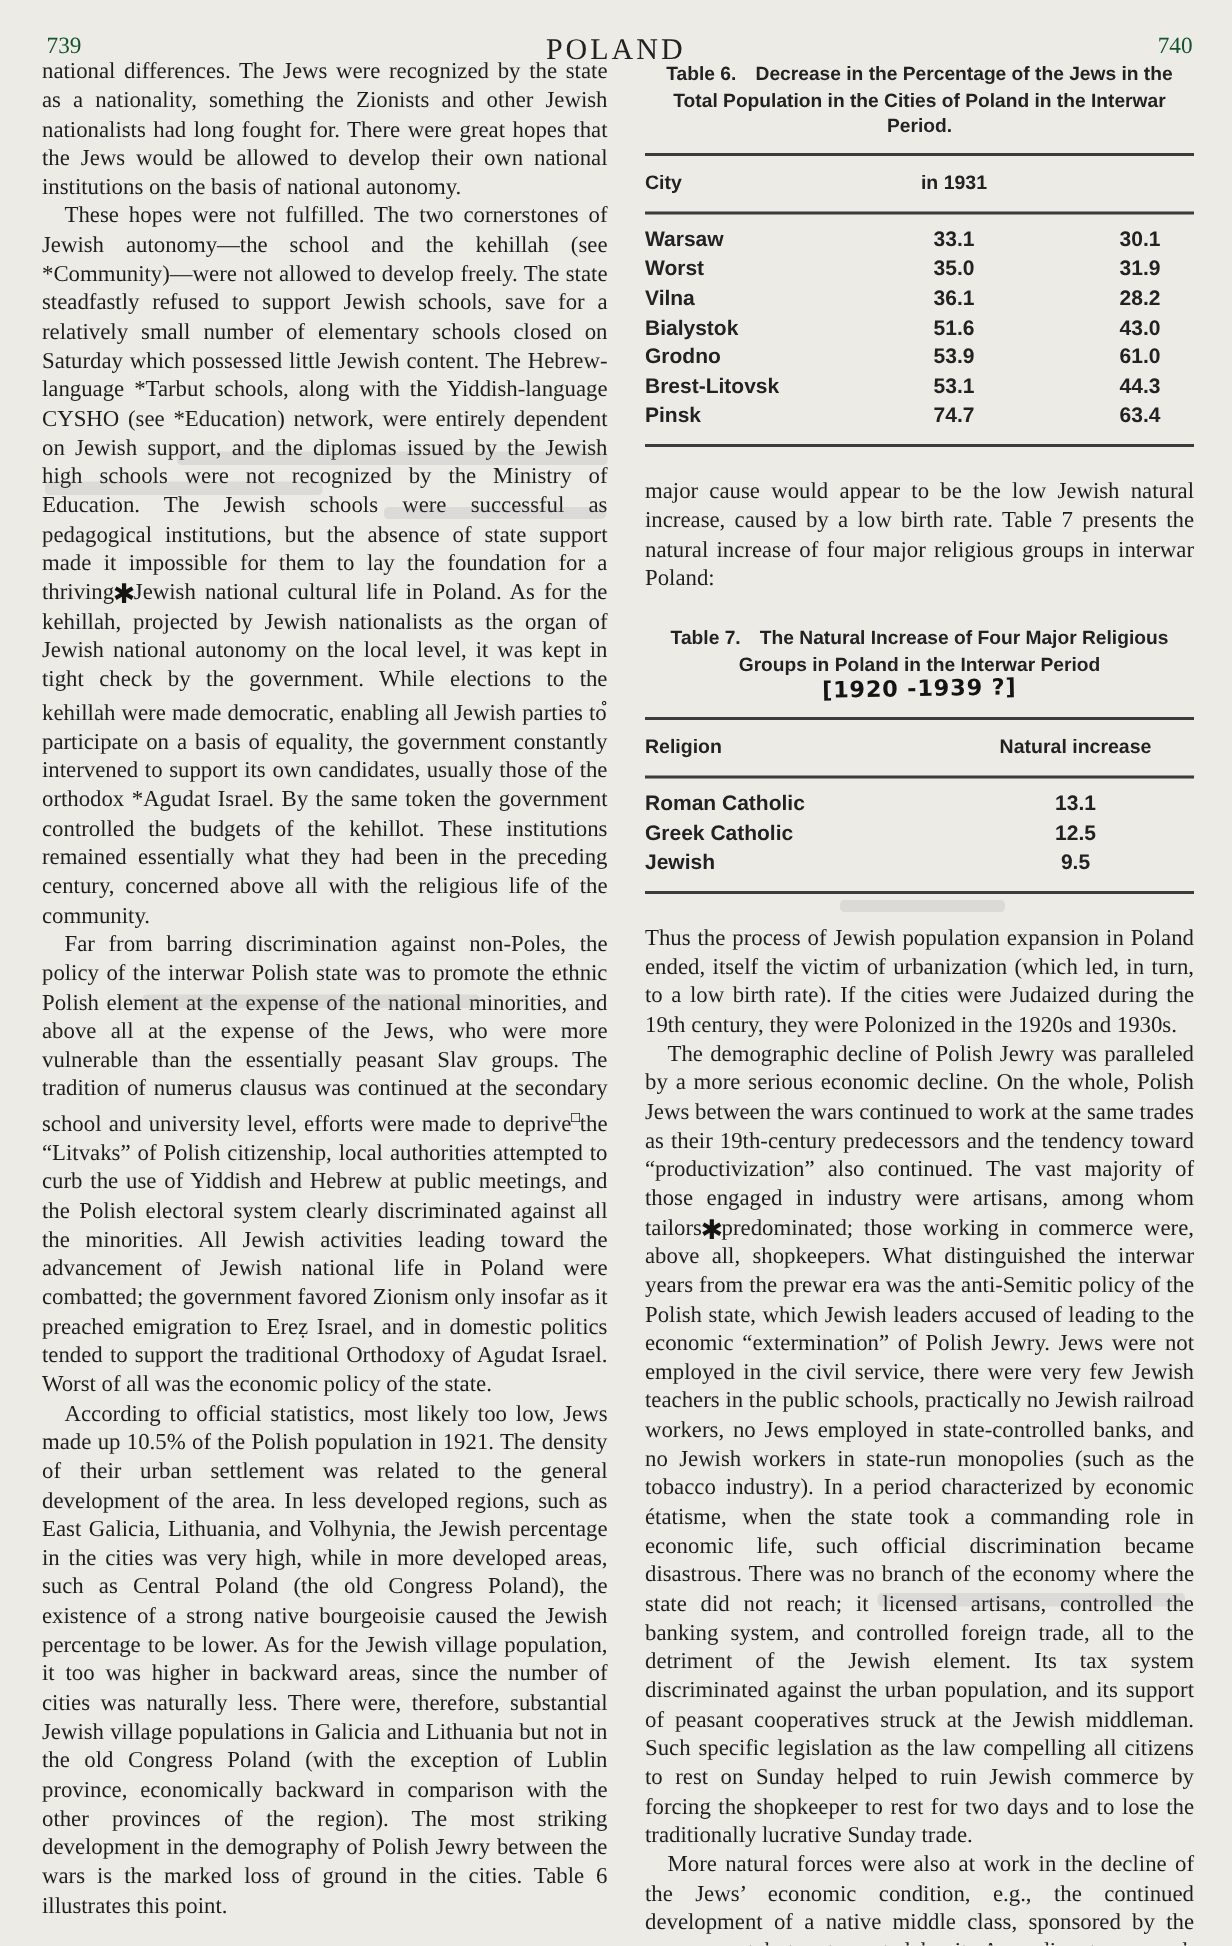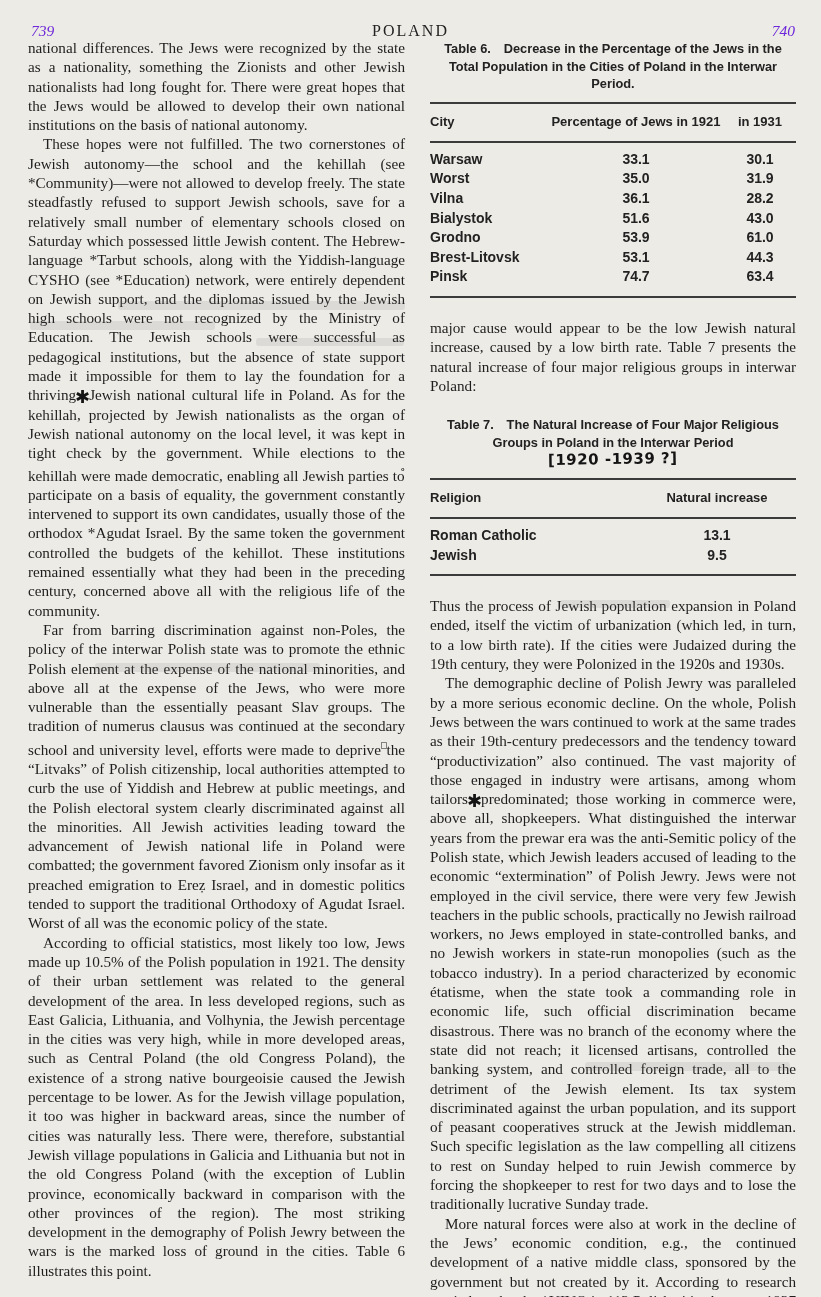--- a/index.html
+++ b/index.html
@@ -4,25 +4,25 @@
 <style>
   html,body{margin:0;padding:0;}
   body{
     width:821px;height:1297px;overflow:hidden;position:relative;
     background:#edebe6;
     font-family:"Liberation Serif", serif;
     color:#1e1e1e;
   }
   
   .page-header{position:absolute;left:0;top:22px;width:821px;height:22px;}
-  .pgnum{position:absolute;font-size:15.5px;color:#6d28d9;font-style:italic;}
+  .pgnum{position:absolute;font-size:15.5px;color:#14532d;}
   .pgnum.left{left:31px;}
   .pgnum.right{right:26px;}
   .running-title{position:absolute;left:0;right:0;text-align:center;
-    font-size:16px;letter-spacing:2px;color:#222;}
+    font-size:20px;letter-spacing:2px;color:#222;}
   
   .col{position:absolute;top:38px;text-align:justify;font-size:15.2px;line-height:19.3px;}
   .col p{margin:0;}
   .col p.indent{text-indent:15px;}
   .col-left{left:28px;width:377px;}
   .col-right{left:430px;width:366px;}
   .i{}
   
   .doc-table{font-family:"Liberation Sans", sans-serif;font-weight:bold;color:#222;
     text-align:left;margin:2px 0 20px 0;}
@@ -64,21 +64,20 @@
     </div>
 
 </div>
 
 <div class="col col-right">
   <div class="doc-table t6">
       <div class="tbl-title"><span>Table 6.  Decrease in the Percentage of the Jews in the Total Population in the Cities of Poland in the Interwar Period.</span></div>
       <div class="rule"></div>
       <div class="tbl-row head">
         <div class="tbl-cell a-l">City</div>
-        <div class="tbl-cell a-c">Percentage of Jews in 1921</div>
         <div class="tbl-cell a-c">in 1931</div>
       </div>
       <div class="rule"></div>
       <div class="tbl-body">
         <div class="tbl-row data">
           <div class="tbl-cell a-l">Warsaw</div>
           <div class="tbl-cell a-c">33.1</div>
           <div class="tbl-cell a-c">30.1</div>
         </div>
         <div class="tbl-row data">
@@ -124,20 +123,24 @@
         <div class="tbl-cell a-l">Religion</div>
         <div class="tbl-cell a-c">Natural increase</div>
       </div>
       <div class="rule"></div>
       <div class="tbl-body">
         <div class="tbl-row data">
           <div class="tbl-cell a-l">Roman Catholic</div>
           <div class="tbl-cell a-c">13.1</div>
         </div>
         <div class="tbl-row data">
+          <div class="tbl-cell a-l">Greek Catholic</div>
+          <div class="tbl-cell a-c">12.5</div>
+        </div>
+        <div class="tbl-row data">
           <div class="tbl-cell a-l">Jewish</div>
           <div class="tbl-cell a-c">9.5</div>
         </div>
       </div>
       <div class="rule"></div>
     </div>
   <div>
       <p><span>Thus the process of Jewish population expansion in Poland ended, itself the victim of urbanization (which led, in turn, to a low birth rate). If the cities were Judaized during the 19th century, they were Polonized in the 1920s and 1930s.</span></p>
       <p class="indent"><span>The demographic decline of Polish Jewry was paralleled by a more serious economic decline. On the whole, Polish Jews between the wars continued to work at the same trades as their 19th-century predecessors and the tendency toward “productivization” also continued. The vast majority of those engaged in industry were artisans, among whom tailors</span><span class="hand ast">✱</span><span>predominated; those working in commerce were, above all, shopkeepers. What distinguished the interwar years from the prewar era was the anti-Semitic policy of the Polish state, which Jewish leaders accused of leading to the economic “extermination” of Polish Jewry. Jews were not employed in the civil service, there were very few Jewish teachers in the public schools, practically no Jewish railroad workers, no Jews employed in state-controlled banks, and no Jewish workers in state-run monopolies (such as the tobacco industry). In a period characterized by economic </span><span class="i">étatisme</span><span>, when the state took a commanding role in economic life, such official discrimination became disastrous. There was no branch of the economy where the state did not reach; it licensed artisans, controlled the banking system, and controlled foreign trade, all to the detriment of the Jewish element. Its tax system discriminated against the urban population, and its support of peasant cooperatives struck at the Jewish middleman. Such specific legislation as the law compelling all citizens to rest on Sunday helped to ruin Jewish commerce by forcing the shopkeeper to rest for two days and to lose the traditionally lucrative Sunday trade.</span></p>
       <p class="indent"><span>More natural forces were also at work in the decline of the Jews’ economic condition, e.g., the continued development of a native middle class, sponsored by the government but not created by it. According to research carried out by the *YIVO in 113 Polish cities between 1937 and 1938, the number of Jewish-owned stores declined by one, while the number of stores owned by Christians increased by 591. In the western Bialystok province, to cite another example, the number of the Jewish-owned stores declined between 1932 and 1937 from 663 to 563, while</span></p>

